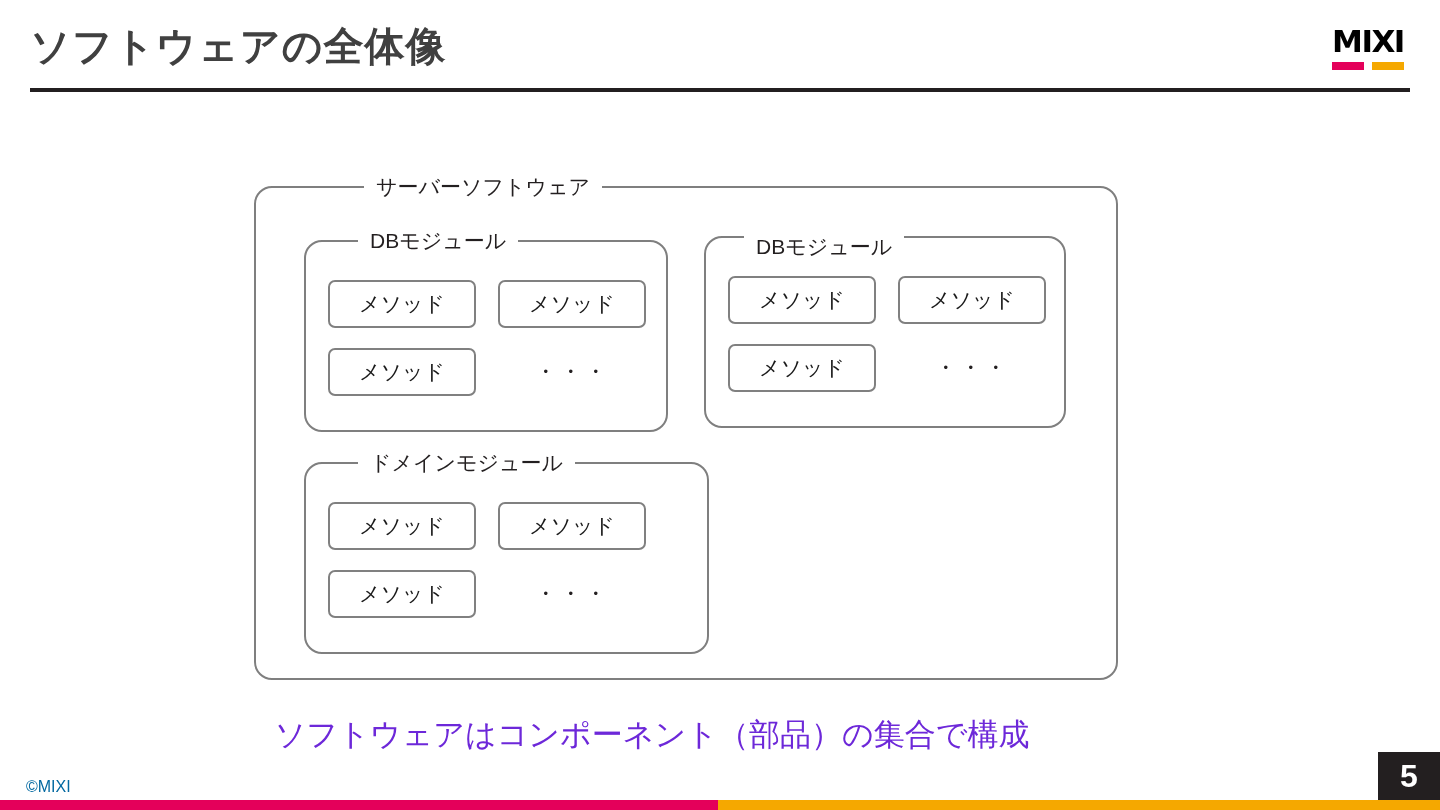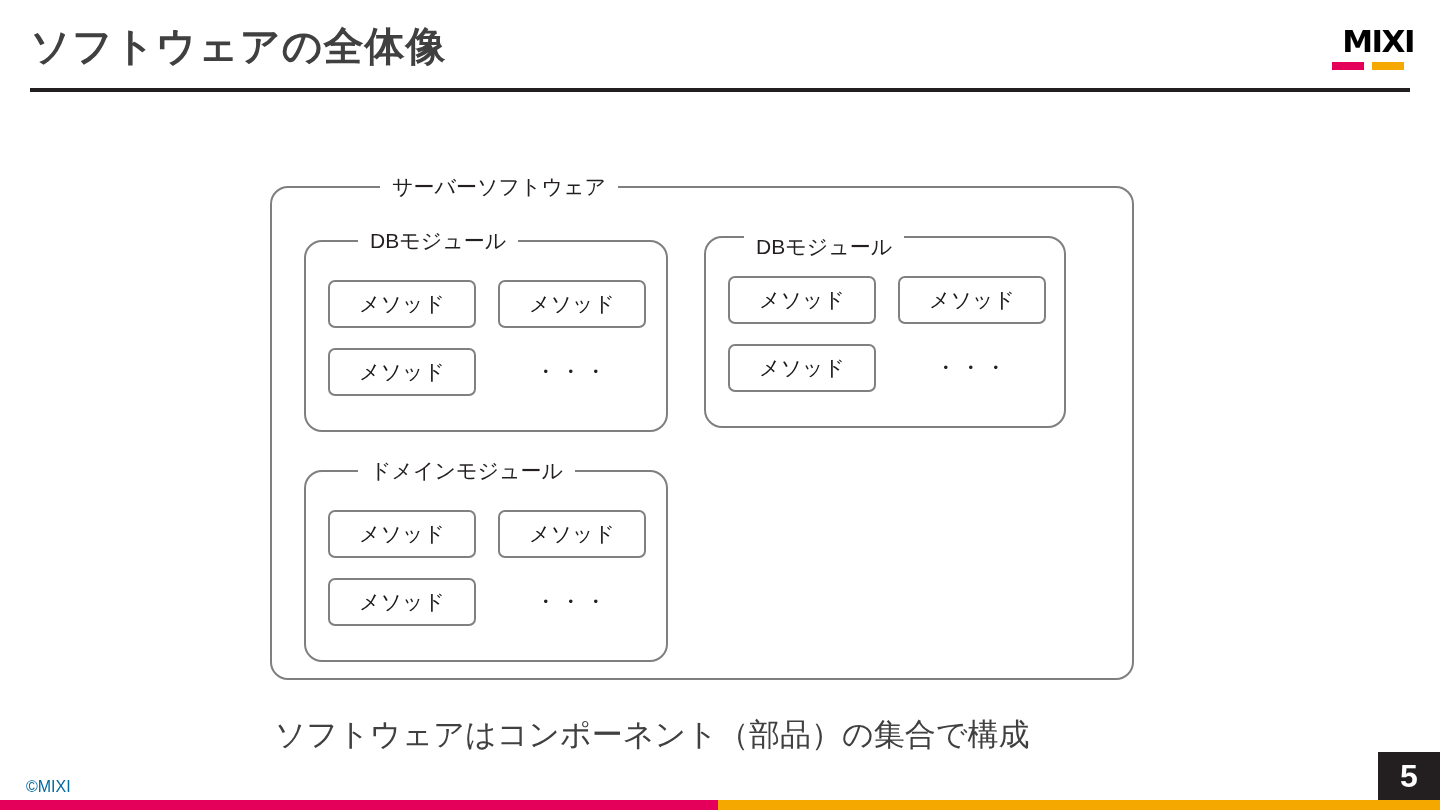--- a/index.html
+++ b/index.html
@@ -45,21 +45,21 @@
     width: 92px;
     height: 48px;
   }
   .logo-word {
     font-family: "DejaVu Sans", sans-serif;
     font-size: 31px;
     font-weight: bold;
     letter-spacing: -1.5px;
     color: #000000;
     line-height: 31px;
-    text-align: right;
+    text-align: center;
   }
   .logo-bars {
     display: flex;
     justify-content: center;
     gap: 8px;
     margin-top: 5px;
   }
   .logo-bar {
     width: 32px;
     height: 8px;
@@ -87,21 +87,21 @@
     padding: 0 12px;
     font-size: 21px;
     color: #231f20;
     white-space: nowrap;
     line-height: 30px;
     height: 30px;
   }
 
   
   .box-server {
-    left: 16px;
+    left: 0;
     top: 0;
     width: 864px;
     height: 494px;
   }
   .box-server > .group-label { left: 108px; }
 
   
   .box-api {
     left: 50px;
     top: 54px;
@@ -115,22 +115,22 @@
     left: 450px;
     top: 50px;
     width: 362px;
     height: 192px;
   }
   .box-db > .group-label { left: 38px; margin-top: 10px; }
 
   
   .box-domain {
     left: 50px;
-    top: 284px;
-    width: 364px;
+    top: 276px;
+    width: 405px;
     height: 192px;
   }
   .box-domain > .group-label { left: 52px; }
 
   .method-grid {
     position: absolute;
     left: 22px;
     top: 38px;
     right: 18px;
     display: flex;
@@ -162,21 +162,21 @@
   }
 
   
   .caption {
     position: absolute;
     left: 0;
     top: 714px;
     width: 1304px;
     text-align: center;
     font-size: 31px;
-    color: #404040;
+    color: #6d28d9;
     white-space: nowrap;
   }
 
   
   .copyright {
     position: absolute;
     left: 26px;
     bottom: 14px;
     font-size: 16px;
     color: #0369a1;

